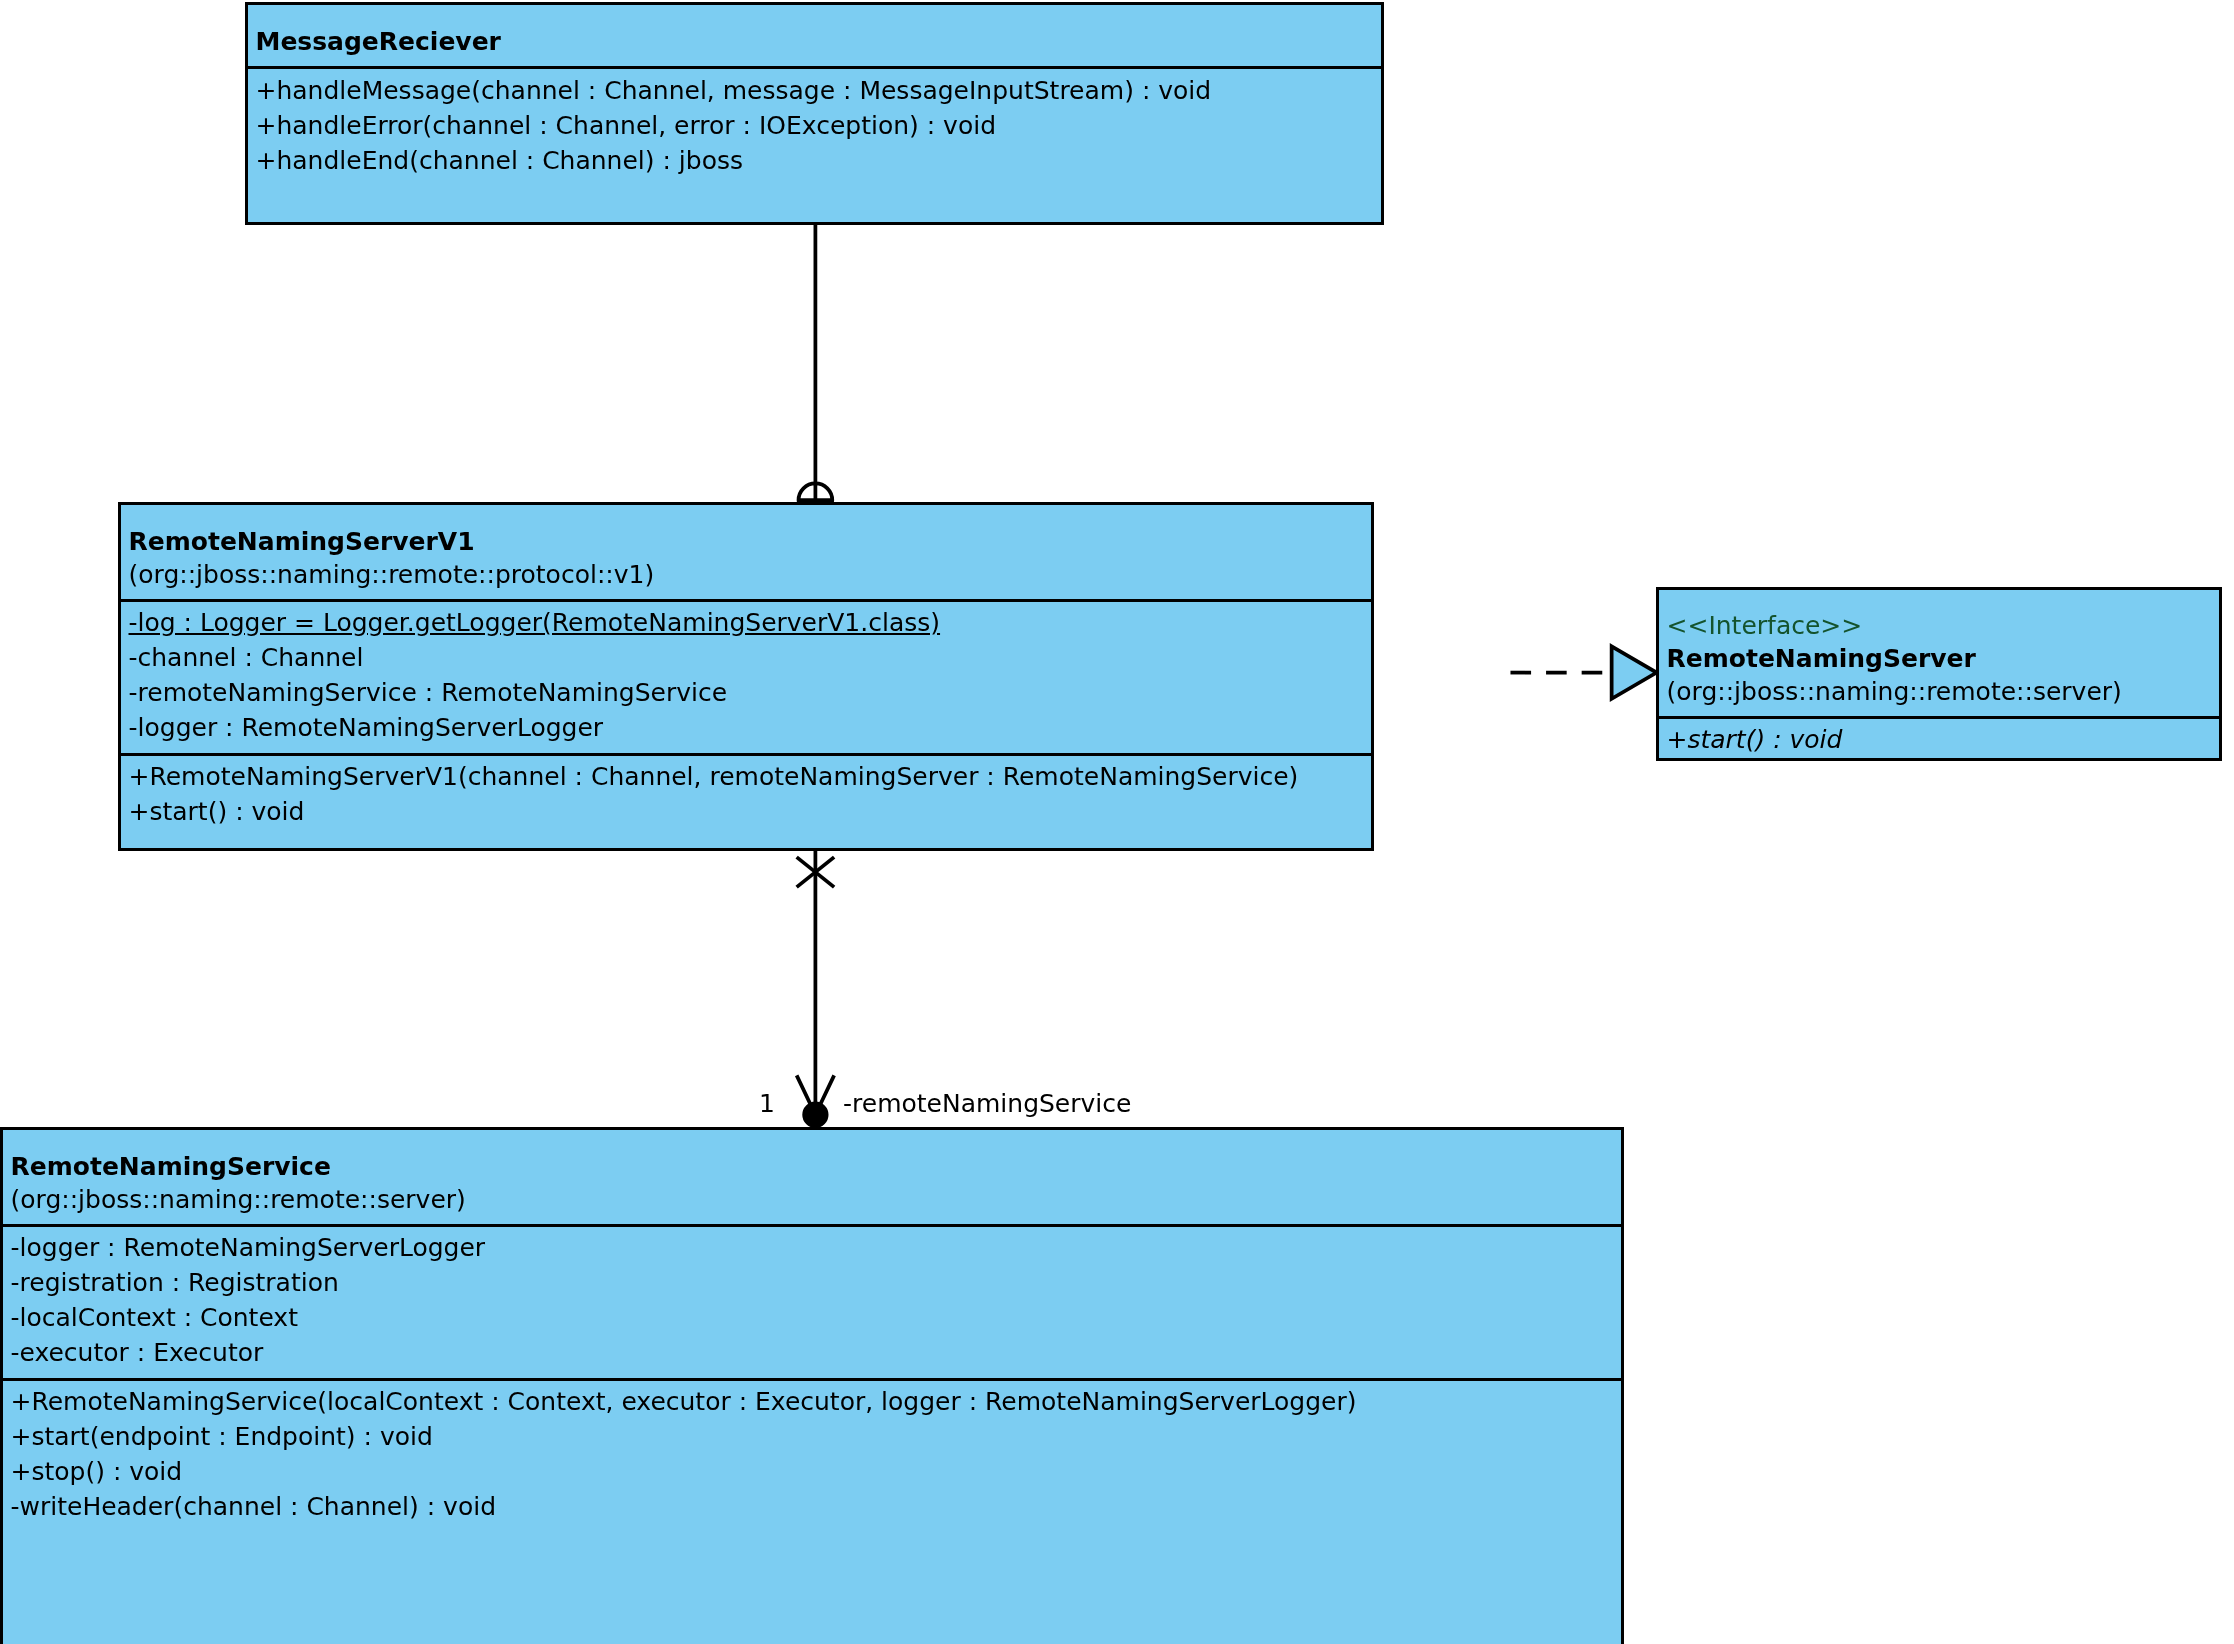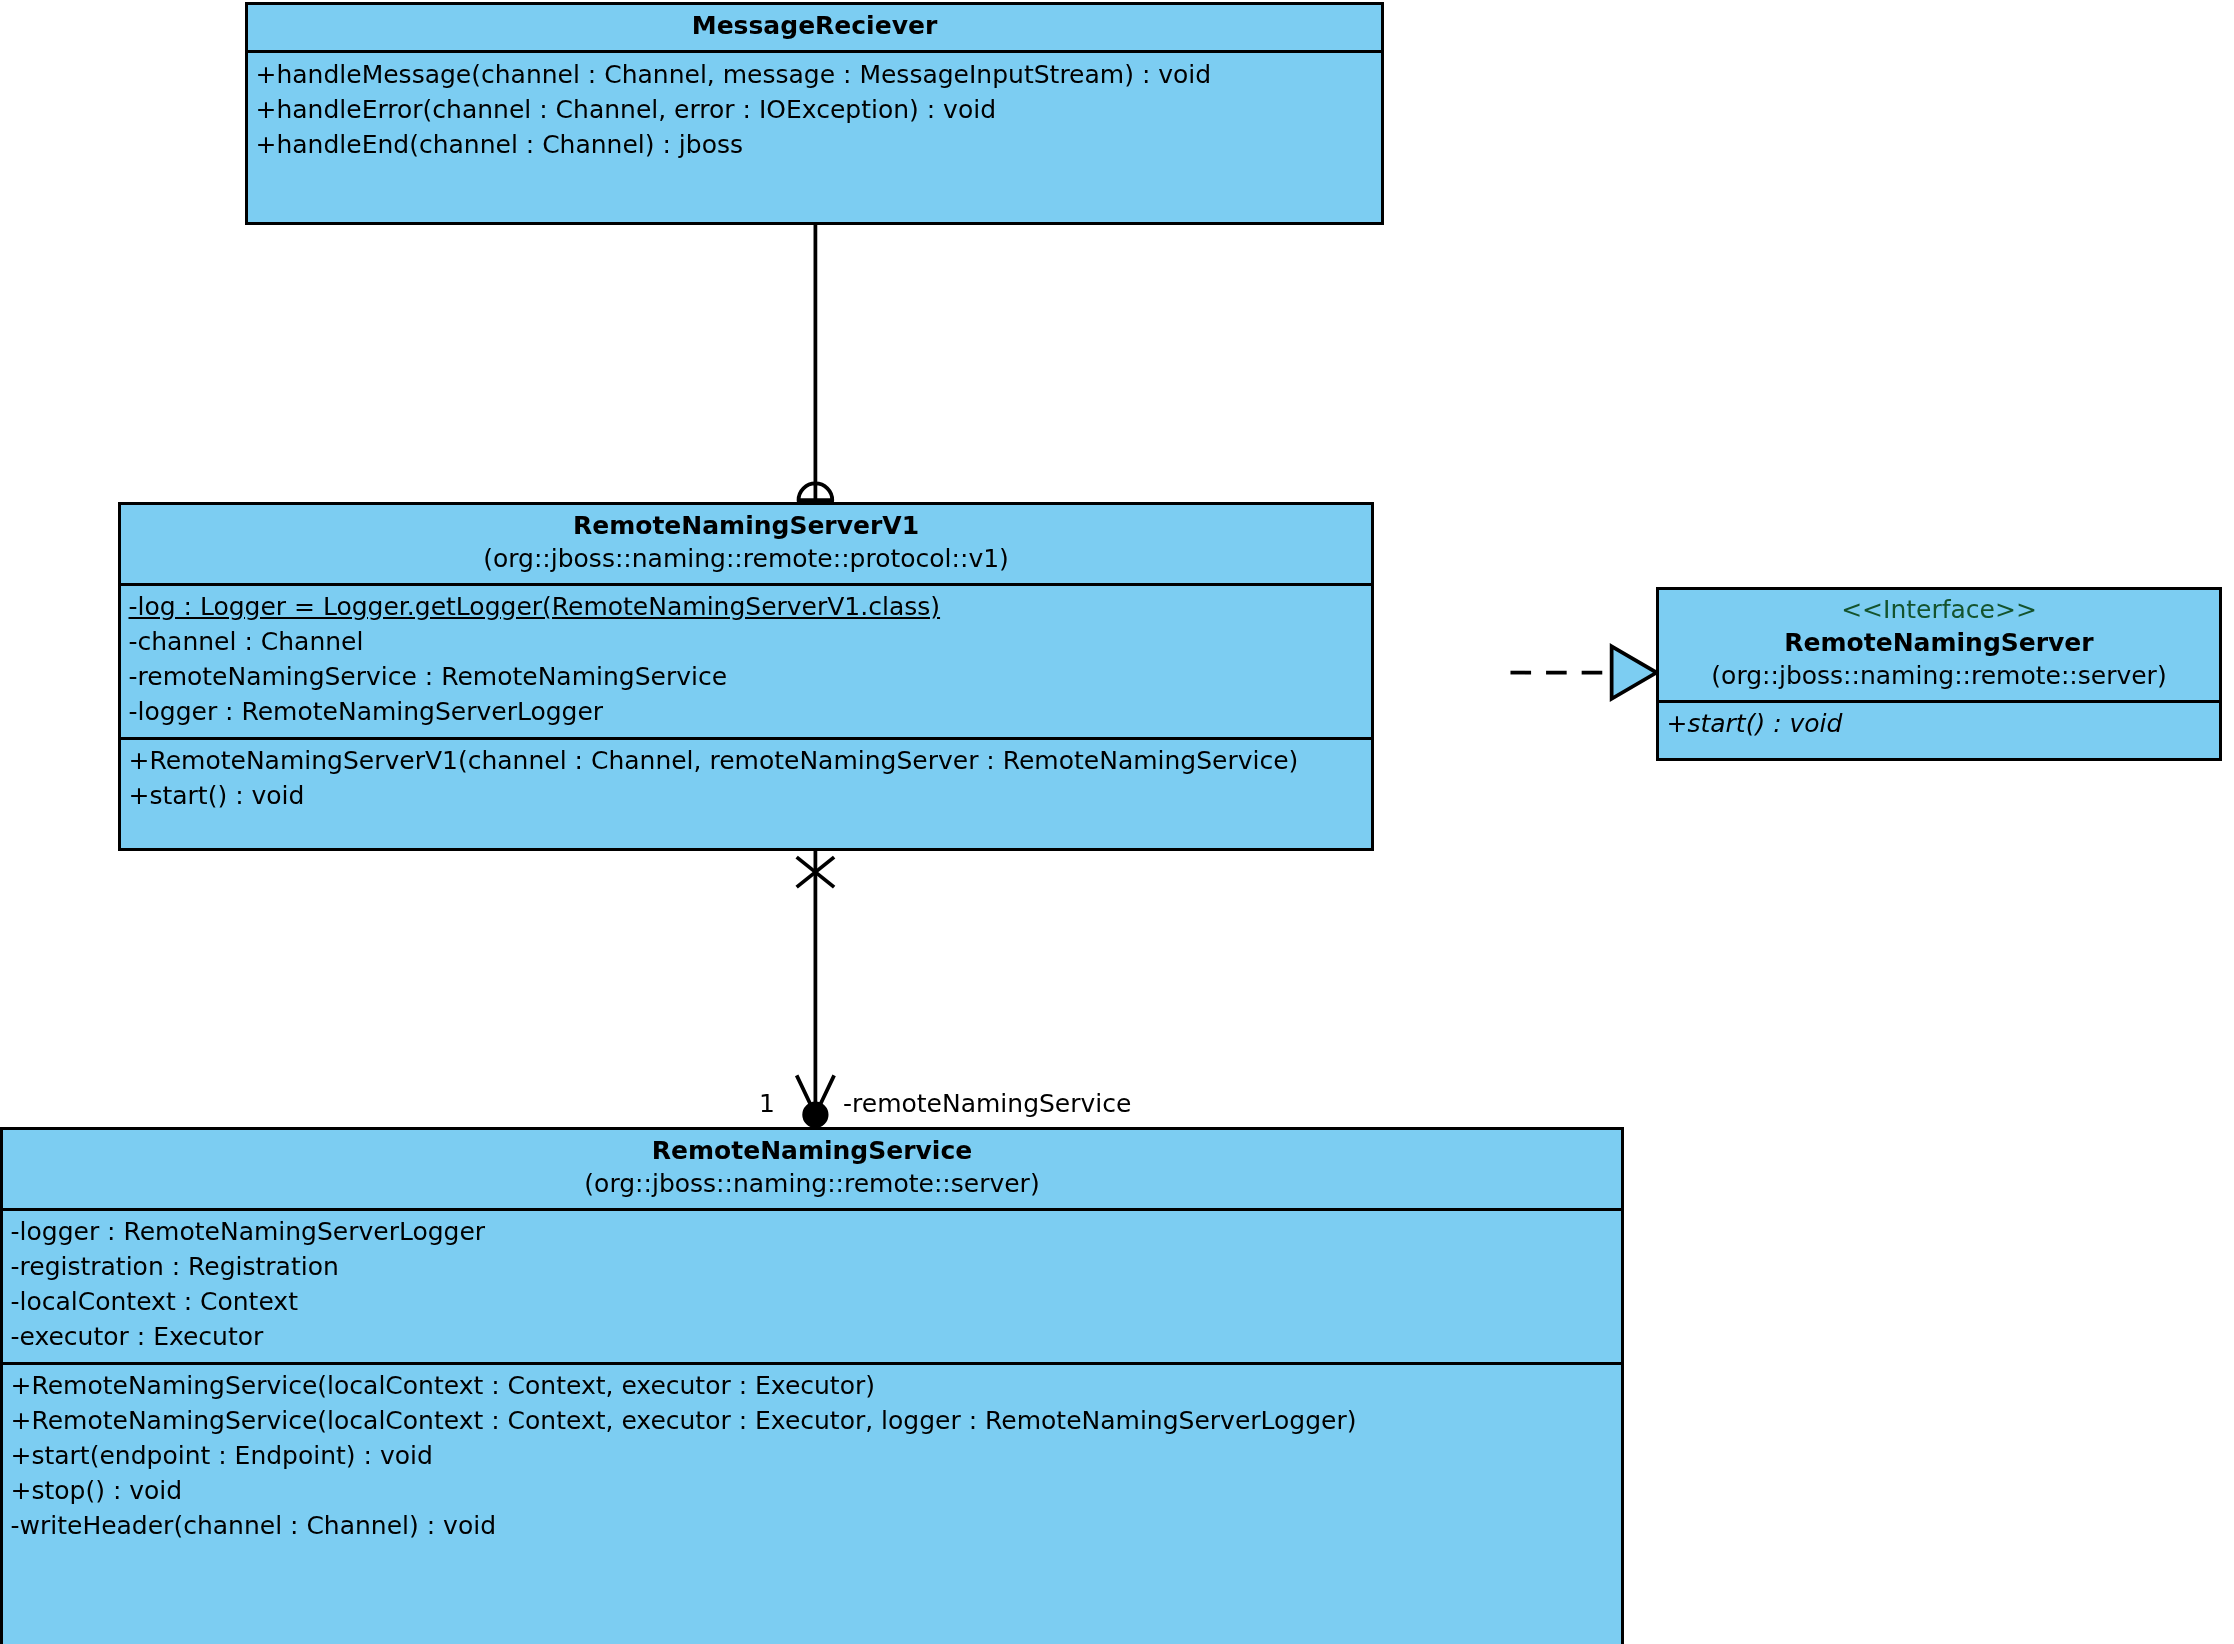--- a/index.html
+++ b/index.html
@@ -31,22 +31,22 @@
     z-index: 5;
   }
   .compartment {
     box-sizing: border-box;
     padding: 3.7px 7.5px 7.5px 7.5px;
   }
   .compartment + .compartment {
     border-top: 3.7px solid #000000;
   }
   .cls-header {
-    text-align: center;
-    padding-top: 4px;
+    text-align: left;
+    padding-top: 20px;
     padding-bottom: 7.5px;
   }
   .cls-stereotype {
     font-size: 25px;
     line-height: 32px;
     font-weight: normal;
     color: #14532d;
   }
   .cls-name {
     font-size: 25px;
@@ -170,21 +170,20 @@
       <div class="cls-name">RemoteNamingService</div>
       <div class="cls-pkg">(org::jboss::naming::remote::server)</div>
     </div>
     <div class="compartment">
       <div class="member">-logger : RemoteNamingServerLogger</div>
       <div class="member">-registration : Registration</div>
       <div class="member">-localContext : Context</div>
       <div class="member">-executor : Executor</div>
     </div>
     <div class="compartment">
-      <div class="member">+RemoteNamingService(localContext : Context, executor : Executor)</div>
       <div class="member">+RemoteNamingService(localContext : Context, executor : Executor, logger : RemoteNamingServerLogger)</div>
       <div class="member">+start(endpoint : Endpoint) : void</div>
       <div class="member">+stop() : void</div>
       <div class="member">-writeHeader(channel : Channel) : void</div>
     </div>
   </div>
 
 </div>
 
 

